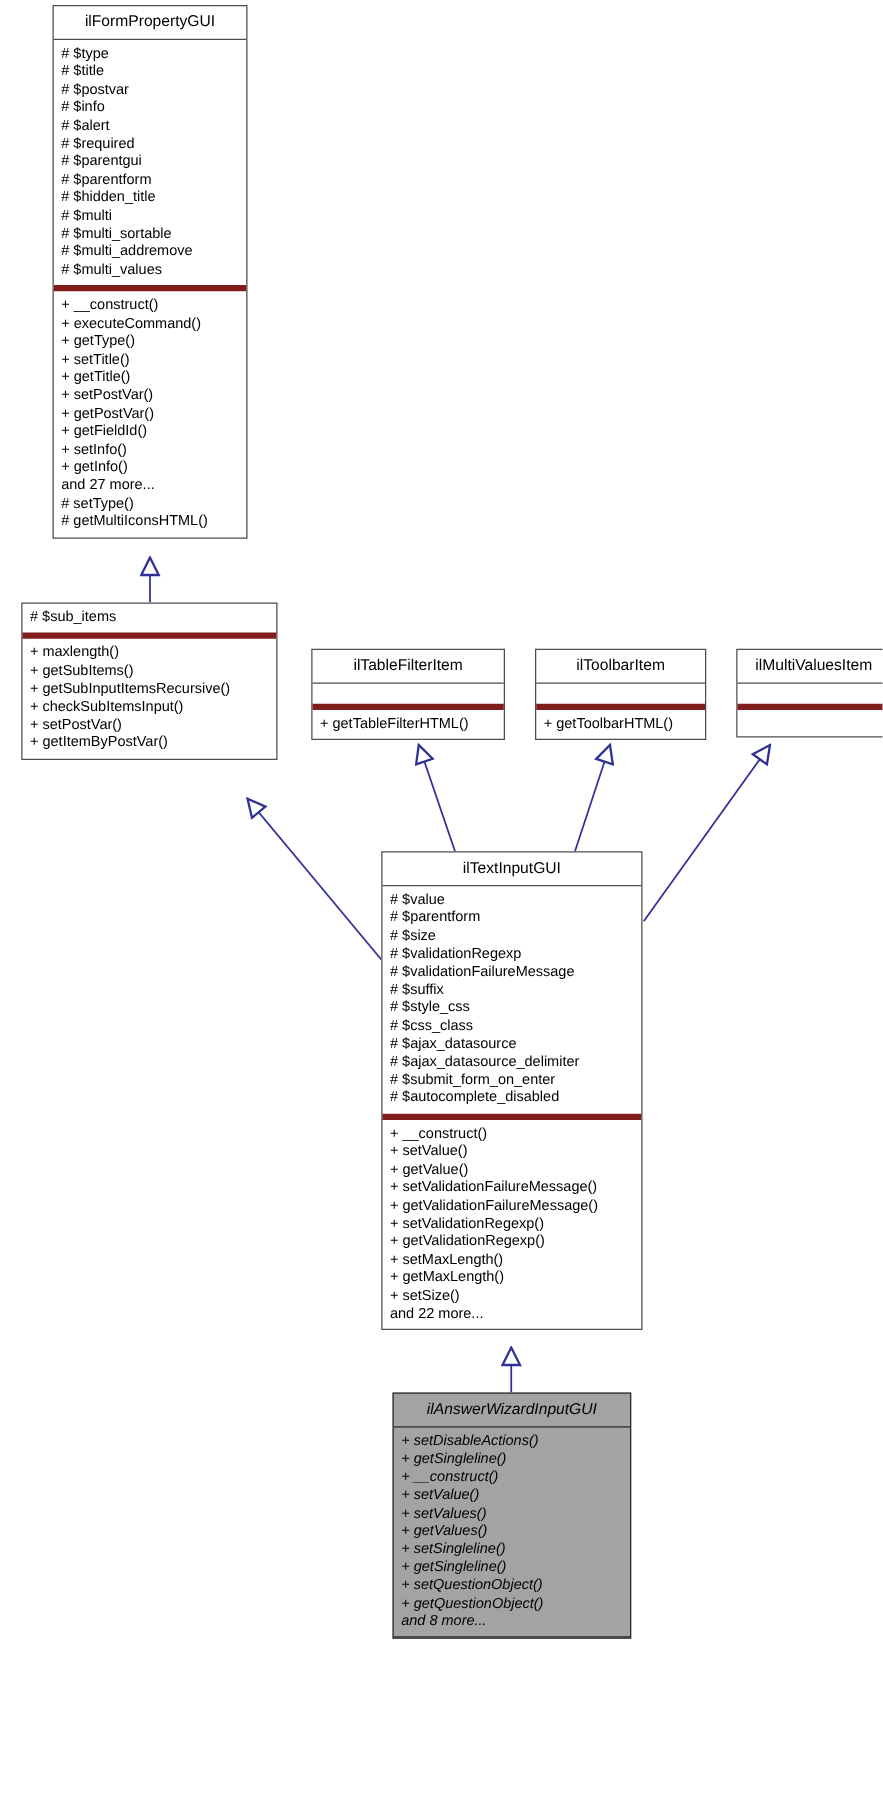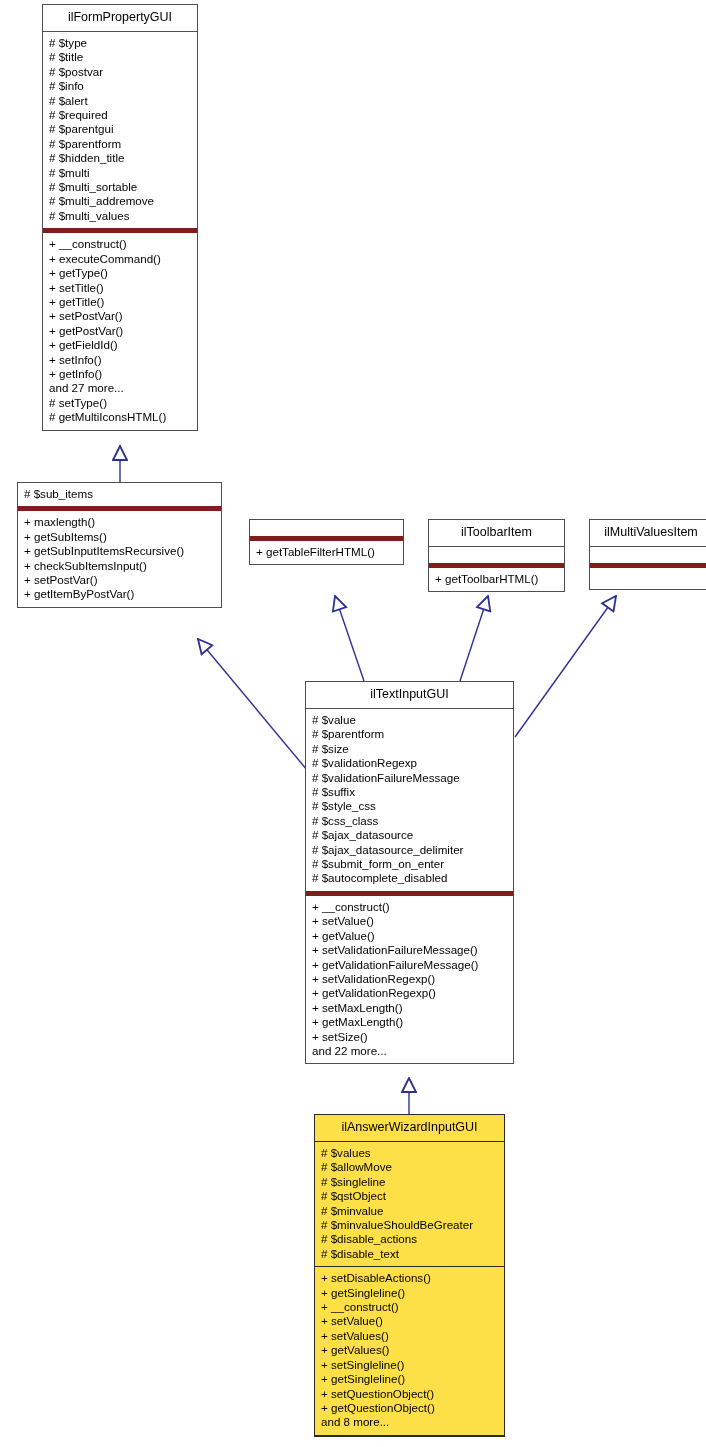--- a/index.html
+++ b/index.html
@@ -29,22 +29,23 @@
     pointer-events: none;
   }
   .uml-class {
     position: absolute;
     box-sizing: border-box;
     border: 1px solid #4d4d4d;
     background: #ffffff;
     z-index: 2;
   }
   .uml-class.highlight {
-    background: #fde047;
+    background: #a3a3a3;
     border: 1px solid #2b2b2b;
+    font-style: italic;
   }
   .uml-title {
     box-sizing: border-box;
     text-align: center;
     font-size: 12.5px;
     line-height: 15px;
     color: #000000;
     padding: 5px 4px 6px 4px;
     border-bottom: 1px solid #4d4d4d;
     white-space: nowrap;
@@ -157,20 +158,21 @@
       <div class="uml-row">+ maxlength()</div>
       <div class="uml-row">+ getSubItems()</div>
       <div class="uml-row">+ getSubInputItemsRecursive()</div>
       <div class="uml-row">+ checkSubItemsInput()</div>
       <div class="uml-row">+ setPostVar()</div>
       <div class="uml-row">+ getItemByPostVar()</div>
     </div>
   </div>
 
   <div class="uml-class" id="cls-ilTableFilterItem">
+    <div class="uml-title">ilTableFilterItem</div>
     <div class="uml-compartment empty"></div>
     <div class="uml-compartment last">
       <div class="uml-row">+ getTableFilterHTML()</div>
     </div>
   </div>
 
   <div class="uml-class" id="cls-ilToolbarItem">
     <div class="uml-title">ilToolbarItem</div>
     <div class="uml-compartment empty"></div>
     <div class="uml-compartment last">
@@ -210,30 +212,20 @@
       <div class="uml-row">+ getValidationRegexp()</div>
       <div class="uml-row">+ setMaxLength()</div>
       <div class="uml-row">+ getMaxLength()</div>
       <div class="uml-row">+ setSize()</div>
       <div class="uml-row">and 22 more...</div>
     </div>
   </div>
 
   <div class="uml-class highlight" id="cls-ilAnswerWizardInputGUI">
     <div class="uml-title">ilAnswerWizardInputGUI</div>
-    <div class="uml-compartment">
-      <div class="uml-row"># $values</div>
-      <div class="uml-row"># $allowMove</div>
-      <div class="uml-row"># $singleline</div>
-      <div class="uml-row"># $qstObject</div>
-      <div class="uml-row"># $minvalue</div>
-      <div class="uml-row"># $minvalueShouldBeGreater</div>
-      <div class="uml-row"># $disable_actions</div>
-      <div class="uml-row"># $disable_text</div>
-    </div>
     <div class="uml-compartment last">
       <div class="uml-row">+ setDisableActions()</div>
       <div class="uml-row">+ getSingleline()</div>
       <div class="uml-row">+ __construct()</div>
       <div class="uml-row">+ setValue()</div>
       <div class="uml-row">+ setValues()</div>
       <div class="uml-row">+ getValues()</div>
       <div class="uml-row">+ setSingleline()</div>
       <div class="uml-row">+ getSingleline()</div>
       <div class="uml-row">+ setQuestionObject()</div>

